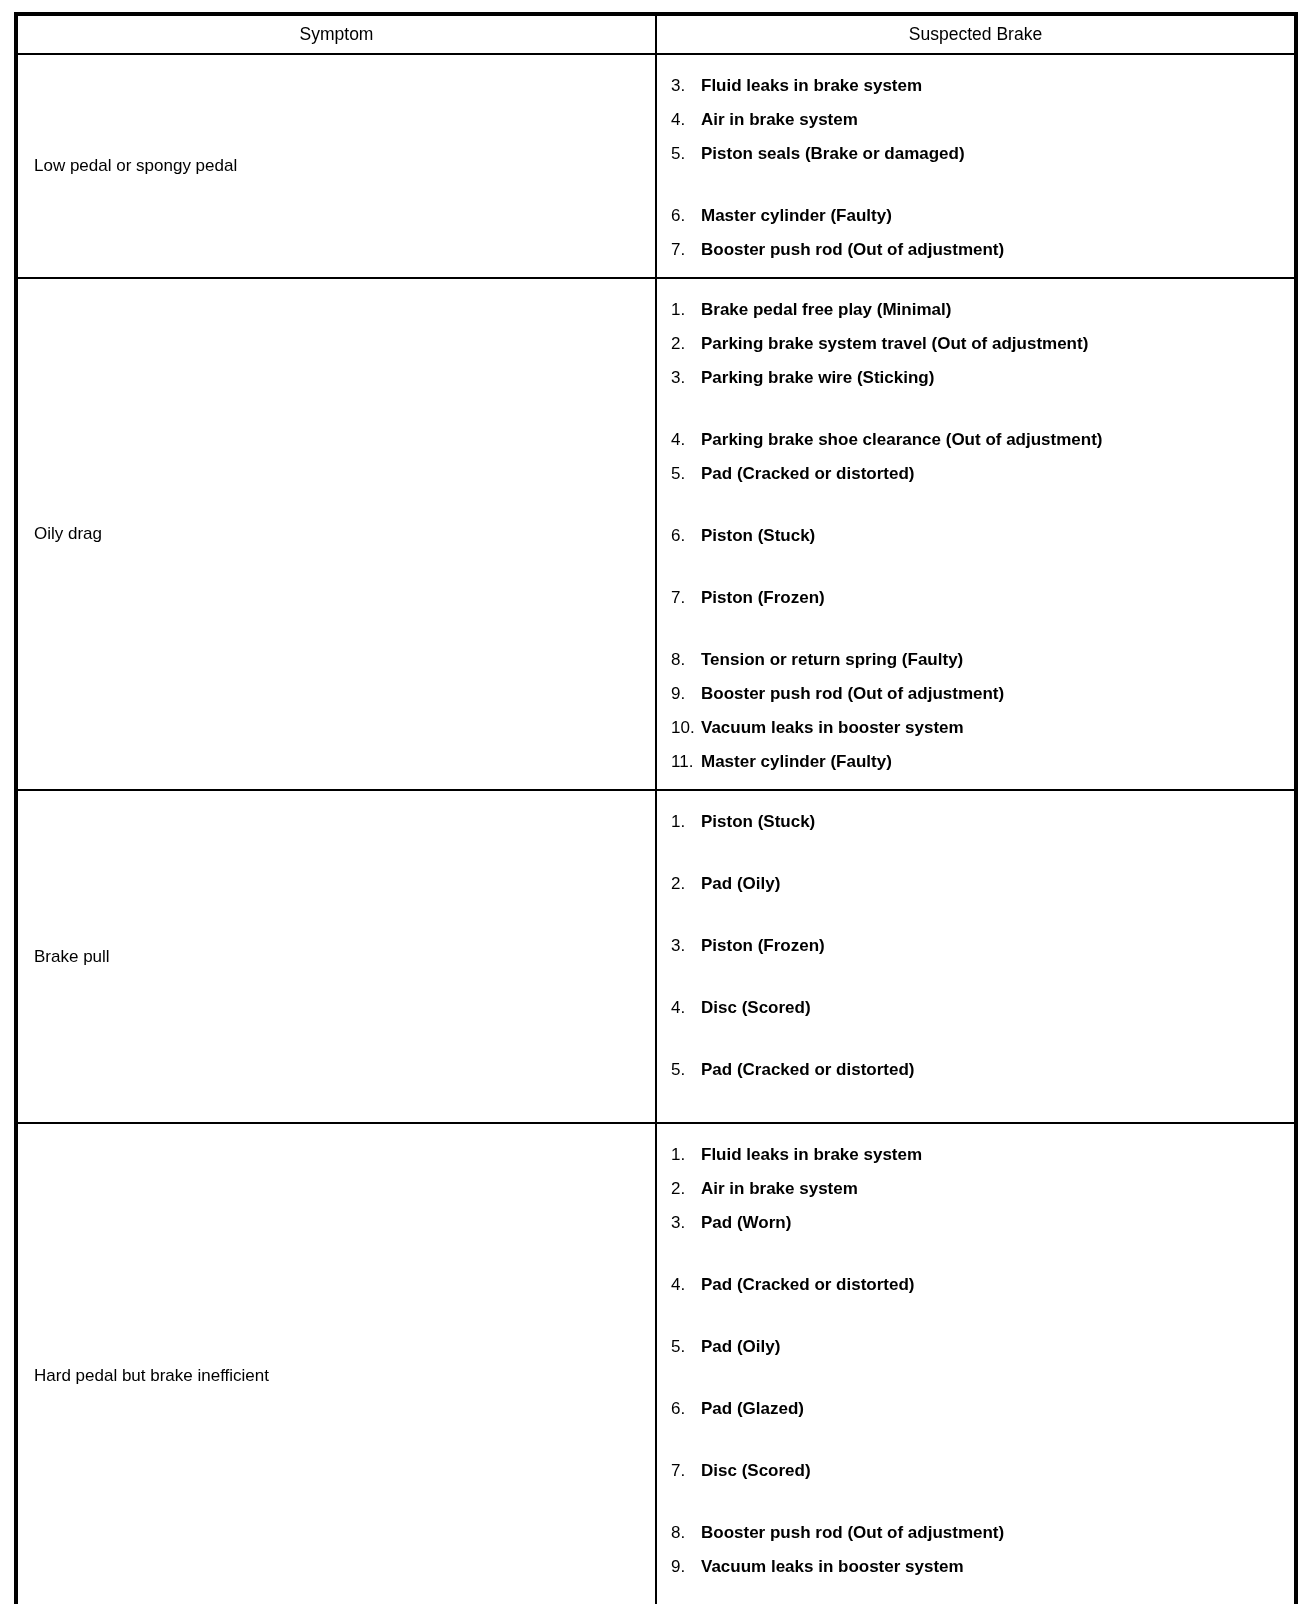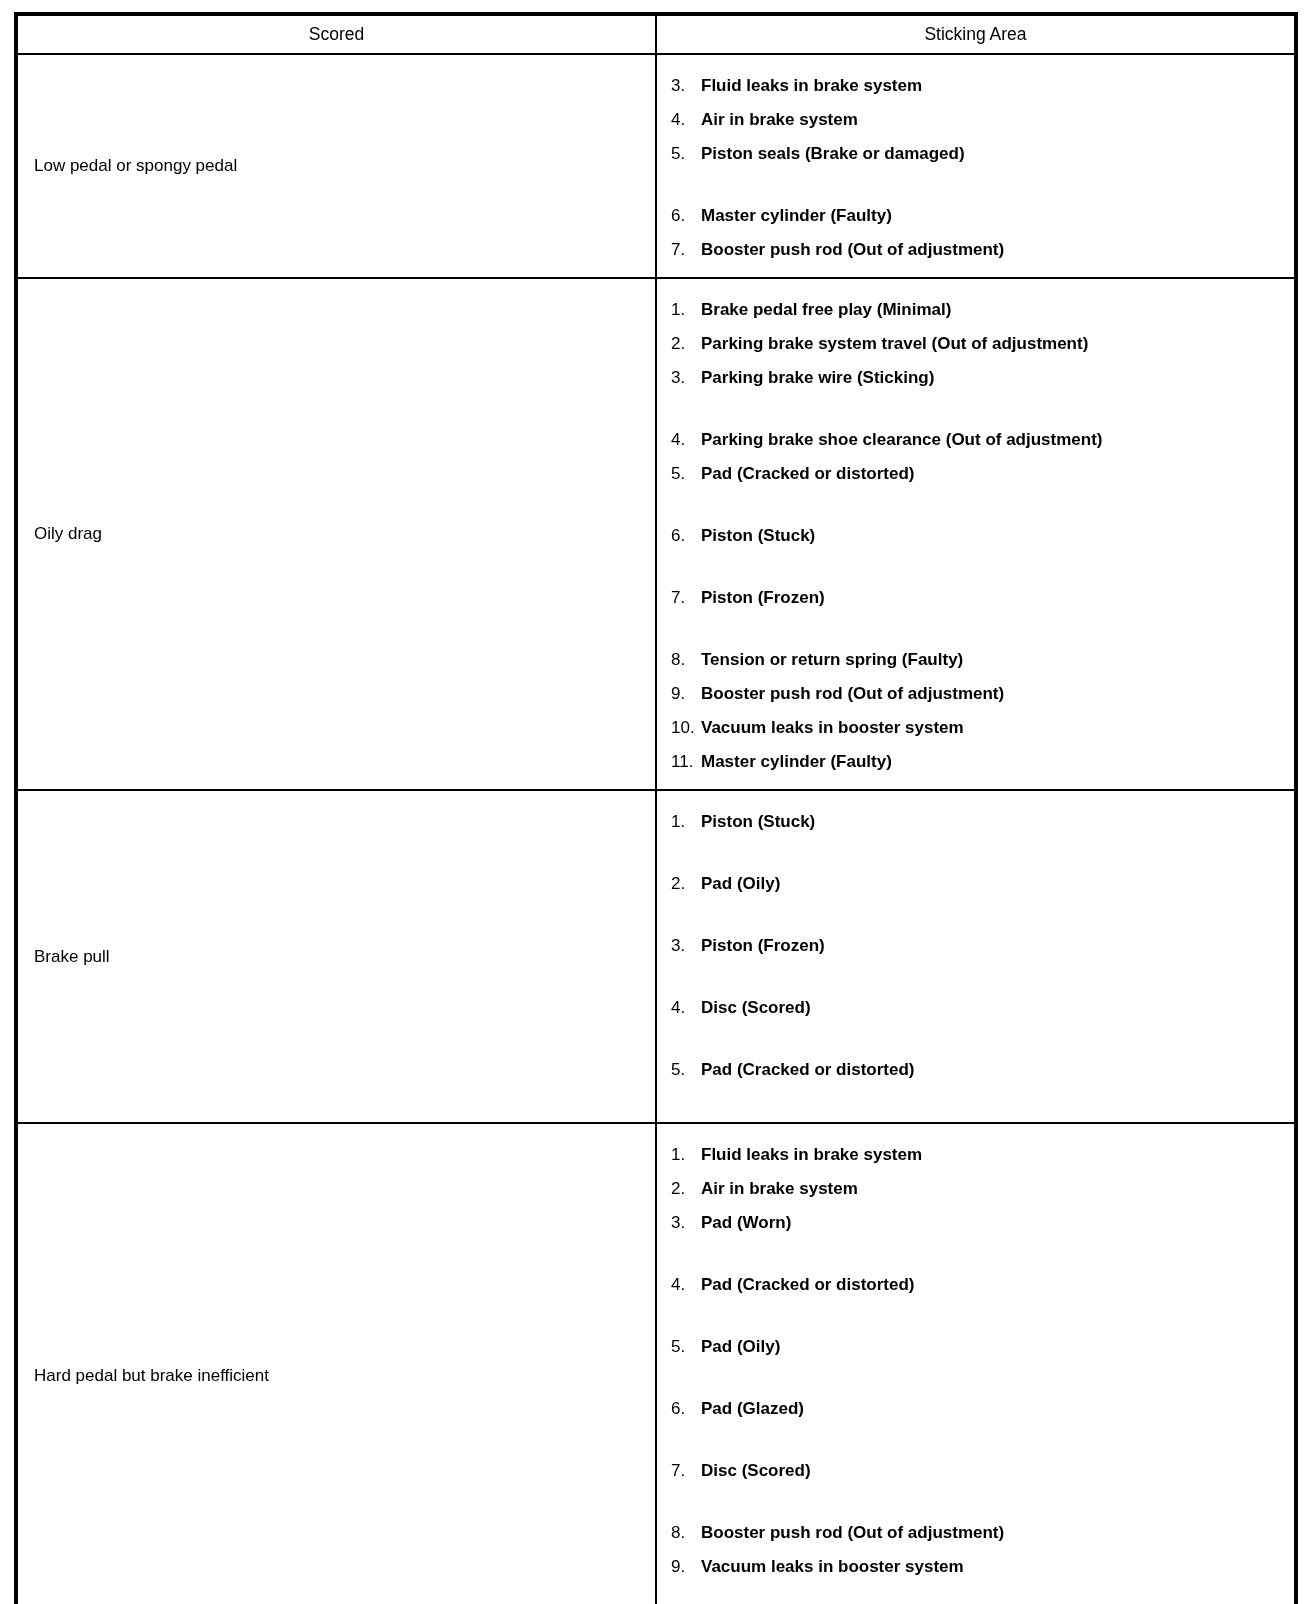--- a/index.html
+++ b/index.html
@@ -76,22 +76,22 @@
 <body>
 
 <div class="page">
   <table class="trouble-table">
     <colgroup>
       <col class="symptom-col">
       <col class="area-col">
     </colgroup>
     <thead>
       <tr>
-        <th>Scored</th>
-        <th>Sticking Area</th>
+        <th>Symptom</th>
+        <th>Suspected Brake</th>
       </tr>
     </thead>
     <tbody>
         <tr>
           <td class="symptom-cell"><span>Low pedal or spongy pedal</span></td>
           <td class="area-cell">
             <div class="area-item">
               <span class="area-num">3.</span>
               <span class="area-text">Fluid leaks in brake system</span>
             </div>

